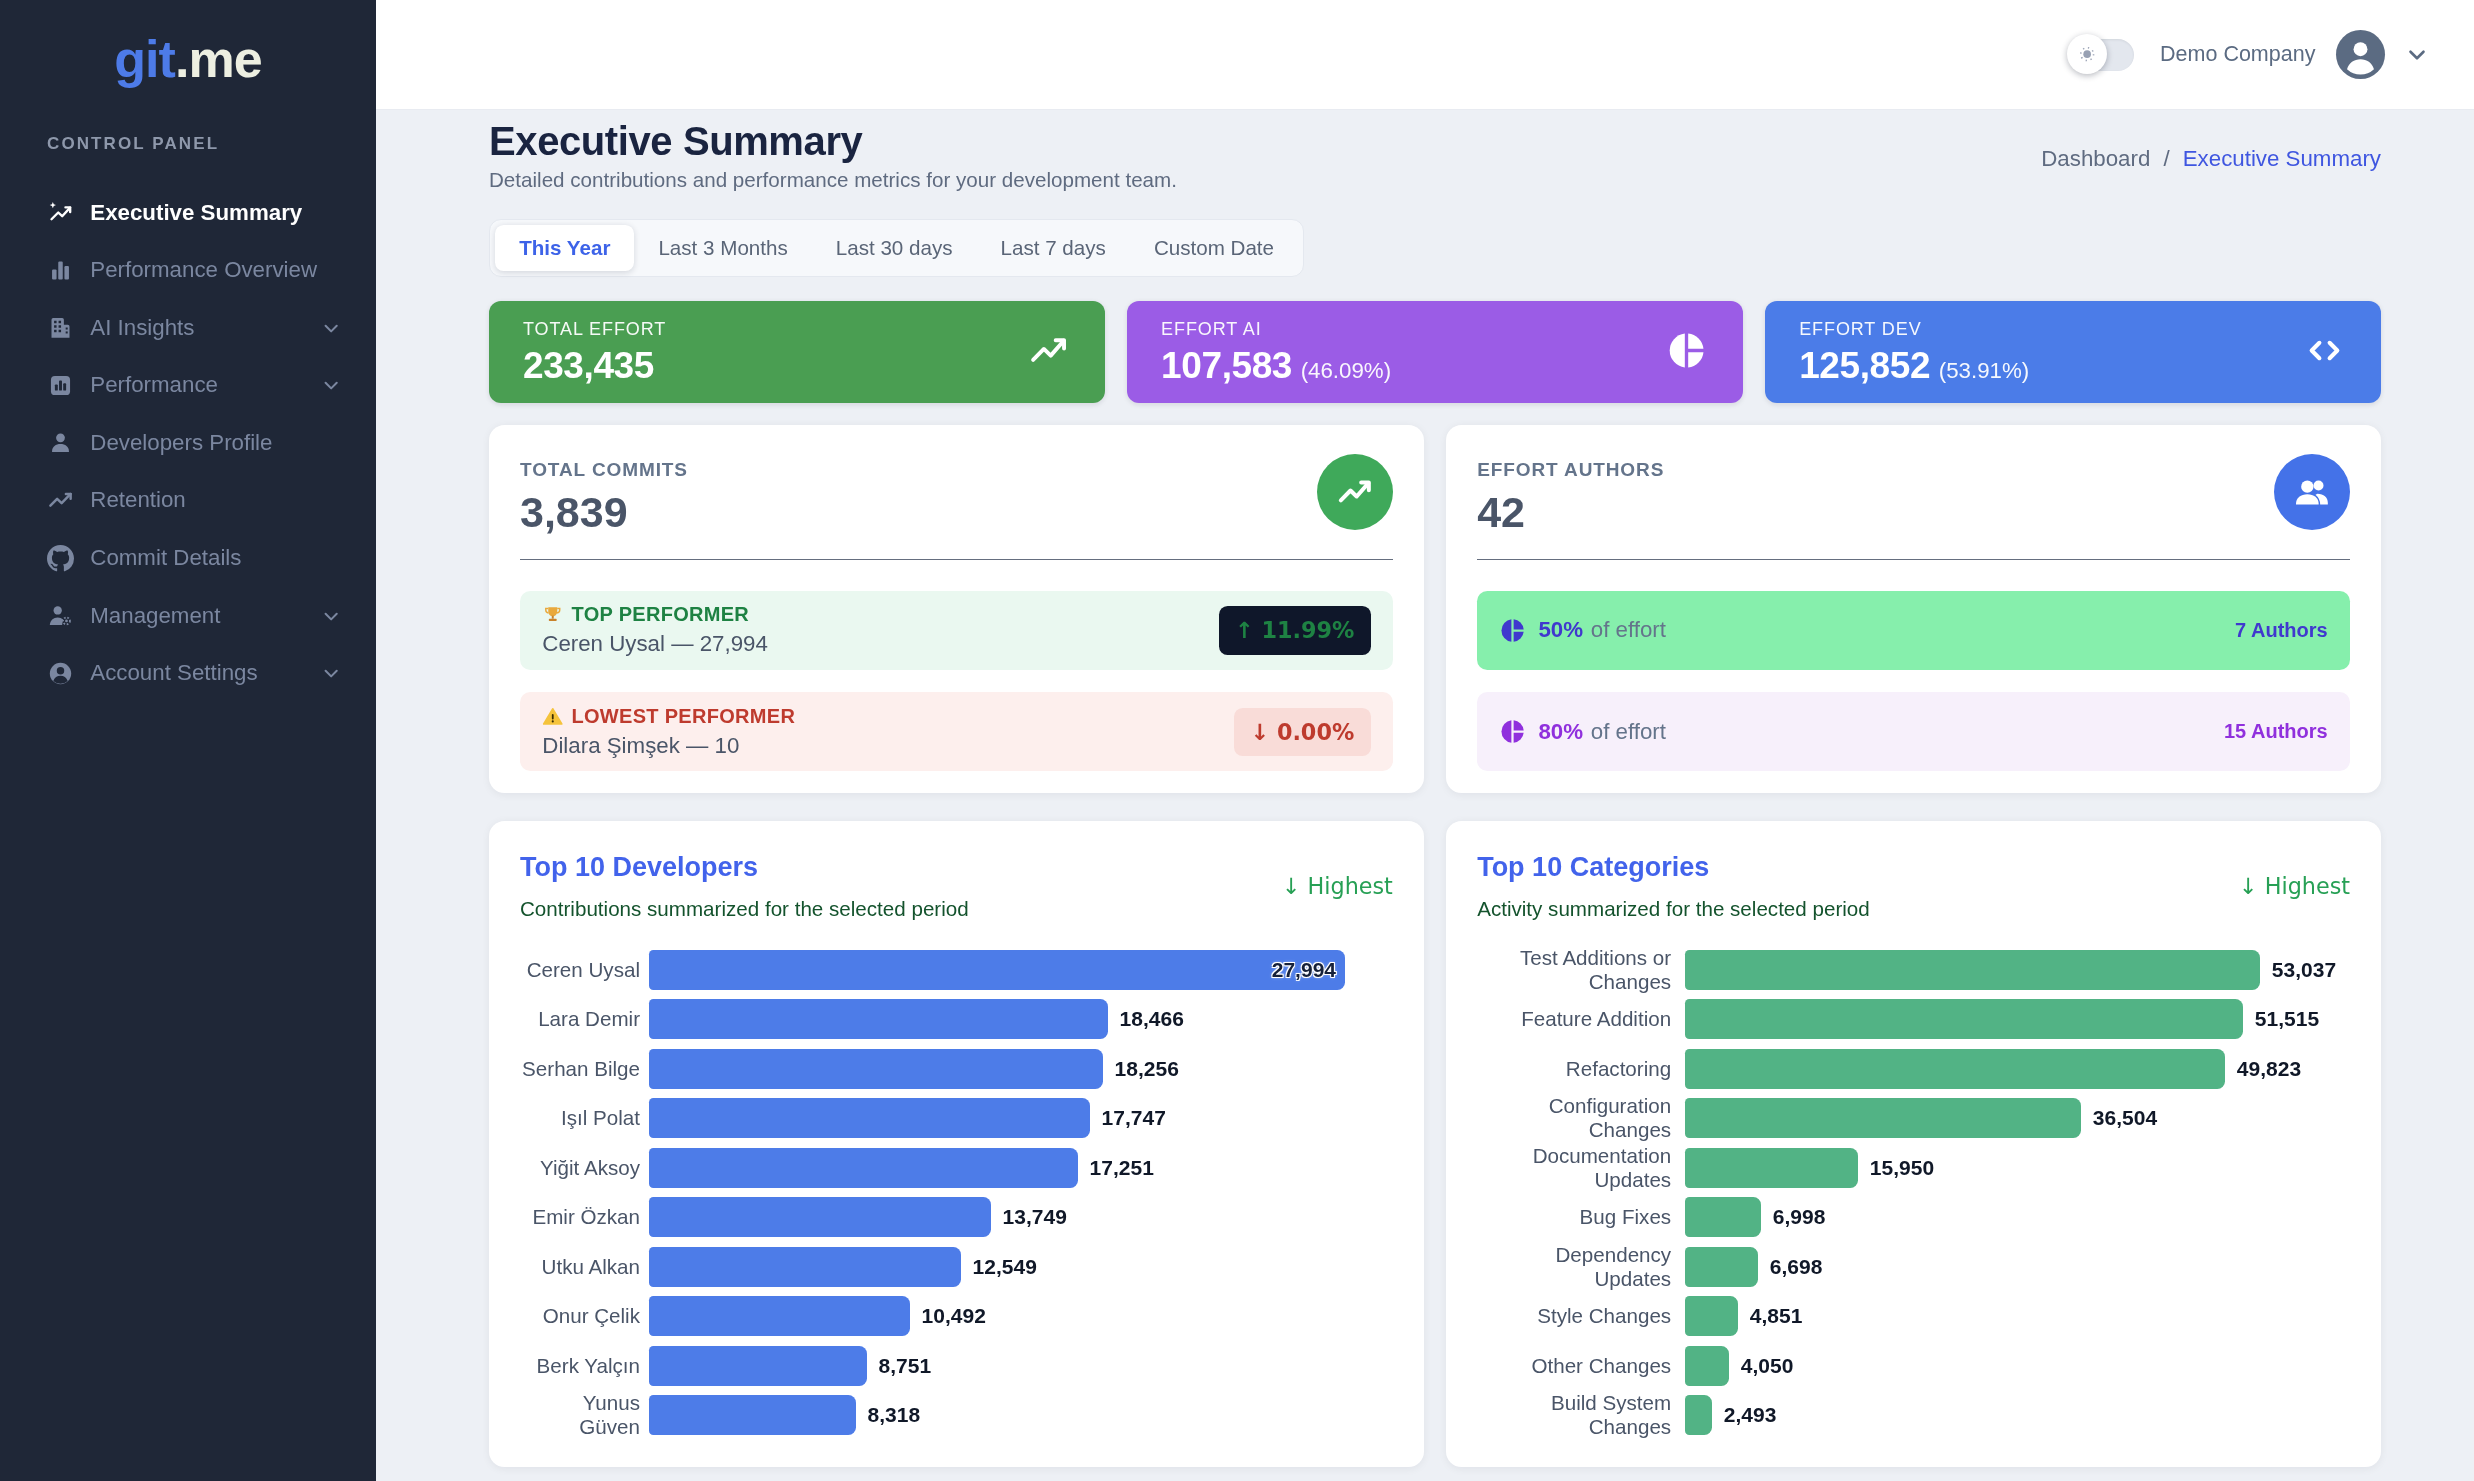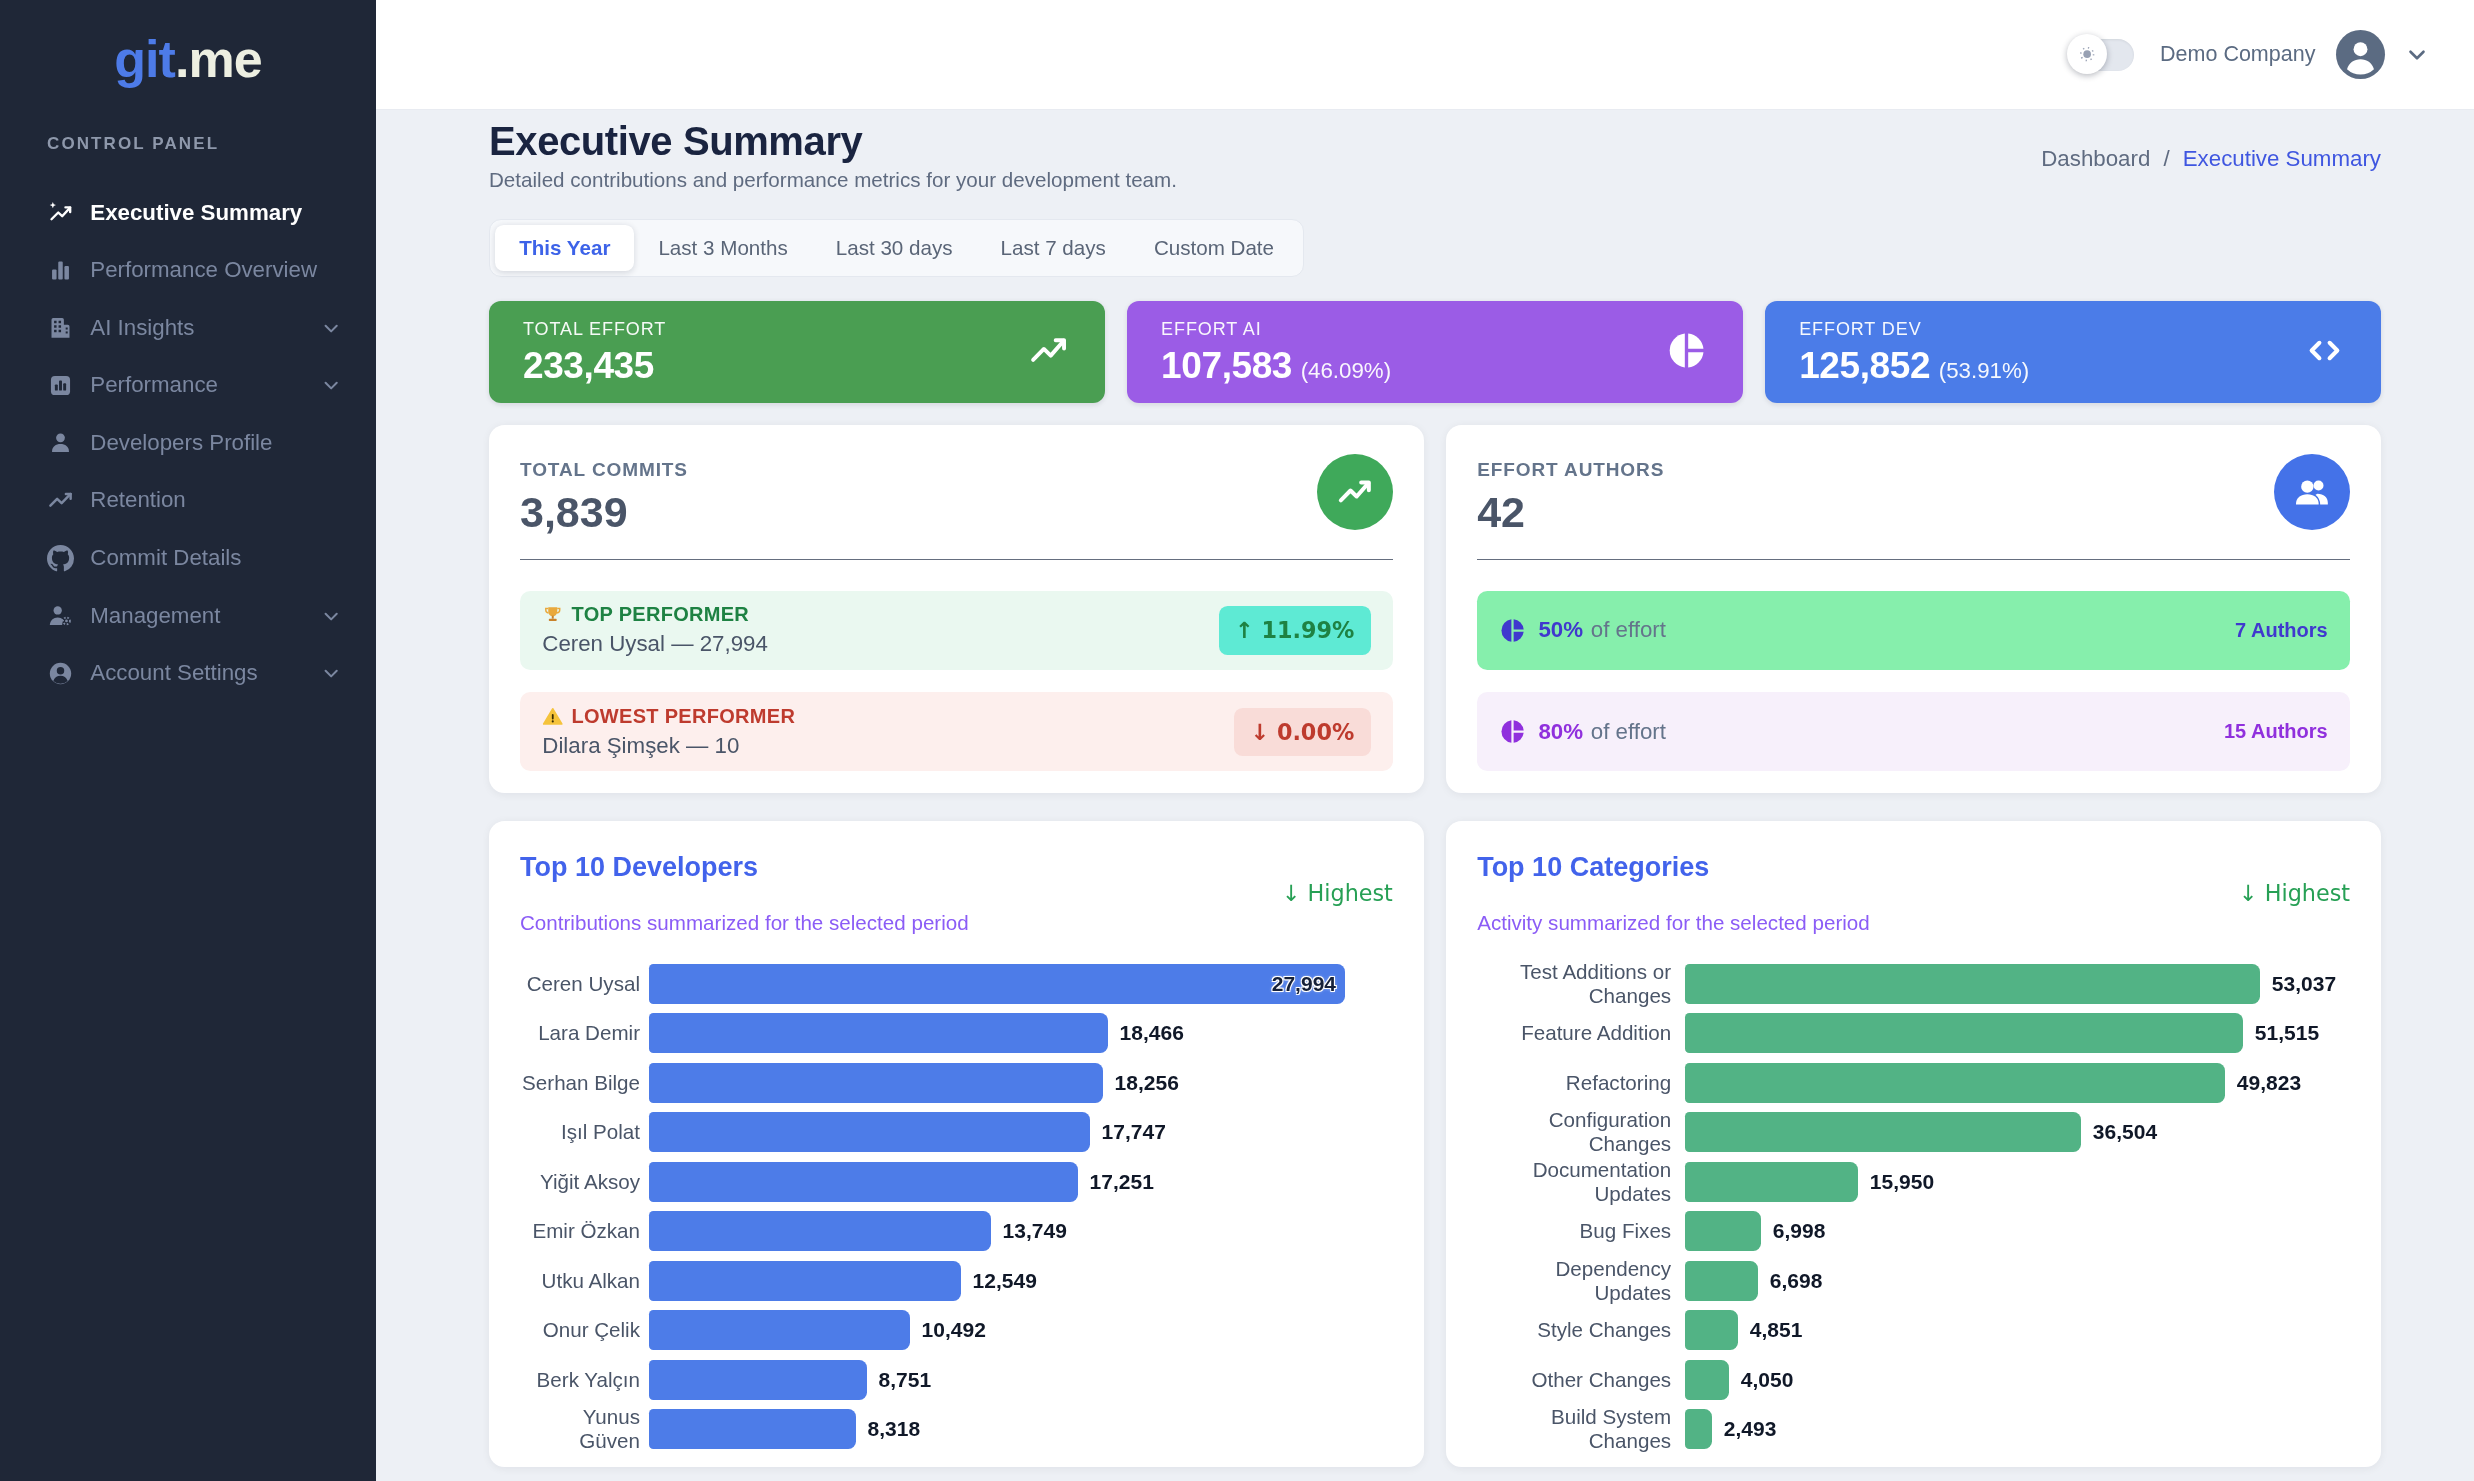--- a/index.html
+++ b/index.html
@@ -75,40 +75,40 @@
   .perf-row { margin-top:22.3px; height:79px; border-radius:10.3px; padding:0 22.3px; display:flex; align-items:center; justify-content:space-between; }
   .perf-row.first { margin-top:31px; }
   .perf-row.good { background:#EAF8F0; }
   .perf-row.bad  { background:#FDEFED; }
   .perf-title { display:flex; align-items:center; gap:7.7px; font-size:20px; font-weight:700; letter-spacing:0.3px; }
   .perf-row.good .perf-title { color:#1E8243; }
   .perf-row.bad  .perf-title { color:#BE3B2E; }
   .perf-title svg { width:21.5px; height:21.5px; }
   .perf-name { margin-top:5px; font-size:22.3px; color:#4A5568; }
   .perf-badge { border-radius:8.6px; padding:11.2px 16.3px; font-size:22.3px; font-weight:700; font-family:"DejaVu Sans",sans-serif; }
-  .perf-row.good .perf-badge { background:#5eead4; color:#1E8243;margin-left:32px; }
+  .perf-row.good .perf-badge { background:#0f172a; color:#1E8243;margin-left:32px; }
   .perf-row.bad  .perf-badge { background:#F9DCD8; color:#BE3B2E; }
 
   .author-row { margin-top:22.3px; height:79px; border-radius:10.3px; padding:0 22.3px; display:flex; align-items:center; }
   .author-row.first { margin-top:31px; }
   .author-row.indigo { background:#86efac; }
   .author-row.purple { background:#F7F0FB; }
   .author-row svg { width:27px; height:27px; margin-right:12px; }
   .author-row.indigo .tone { color:#4038CE; }
   .author-row.purple .tone { color:#9030DD; }
   .author-pct { font-size:22.3px; font-weight:700; }
   .author-suffix { font-size:22.3px; color:#64748B; margin-left:7.7px; }
   .author-count { margin-left:auto; font-size:20px; font-weight:700; }
 
   
   .charts-row { margin-top:28px; display:grid; grid-template-columns:1fr 1fr; gap:22.3px; }
   .chart-card { background:#FFFFFF; border-radius:15.5px; box-shadow:0 1.7px 8.6px rgba(15,23,42,.06); height:646px; padding:31px 31px 0; overflow:hidden; }
   .chart-head { display:flex; justify-content:space-between; align-items:center; }
   .chart-title { font-size:27px; font-weight:700; color:#4263EB; }
-  .chart-sub { margin-top:28px; font-size:20.6px; color:#8b5cf6; }
+  .chart-sub { margin-top:14px; font-size:20.6px; color:#14532d; }
   .chart-sort { font-size:22.3px; font-weight:500; color:#27A055; display:flex; align-items:center; gap:6.9px; cursor:pointer; font-family:"DejaVu Sans",sans-serif; }
   .chart-rows { margin-top:29px; }
   .chart-row { display:flex; align-items:center; height:40px; margin-bottom:9.5px; }
   .chart-label { font-size:20.6px; color:#4A5568; text-align:right; flex:0 0 auto; }
   .chart-0 .chart-label { width:120px; margin-right:8.6px; }
   .chart-1 .chart-label { width:194px; margin-right:13.7px; }
   .chart-track { flex:1; display:flex; align-items:center; position:relative; height:40px; }
   .chart-bar { height:40px; border-radius:4.3px 7.7px 7.7px 4.3px; position:relative; }
   .chart-value { font-size:21px; font-weight:700; color:#101828; margin-left:12px; white-space:nowrap; }
   .chart-value.inside { position:absolute; margin:0; right:8.6px; top:50%; transform:translateY(-50%); color:#16213A;

